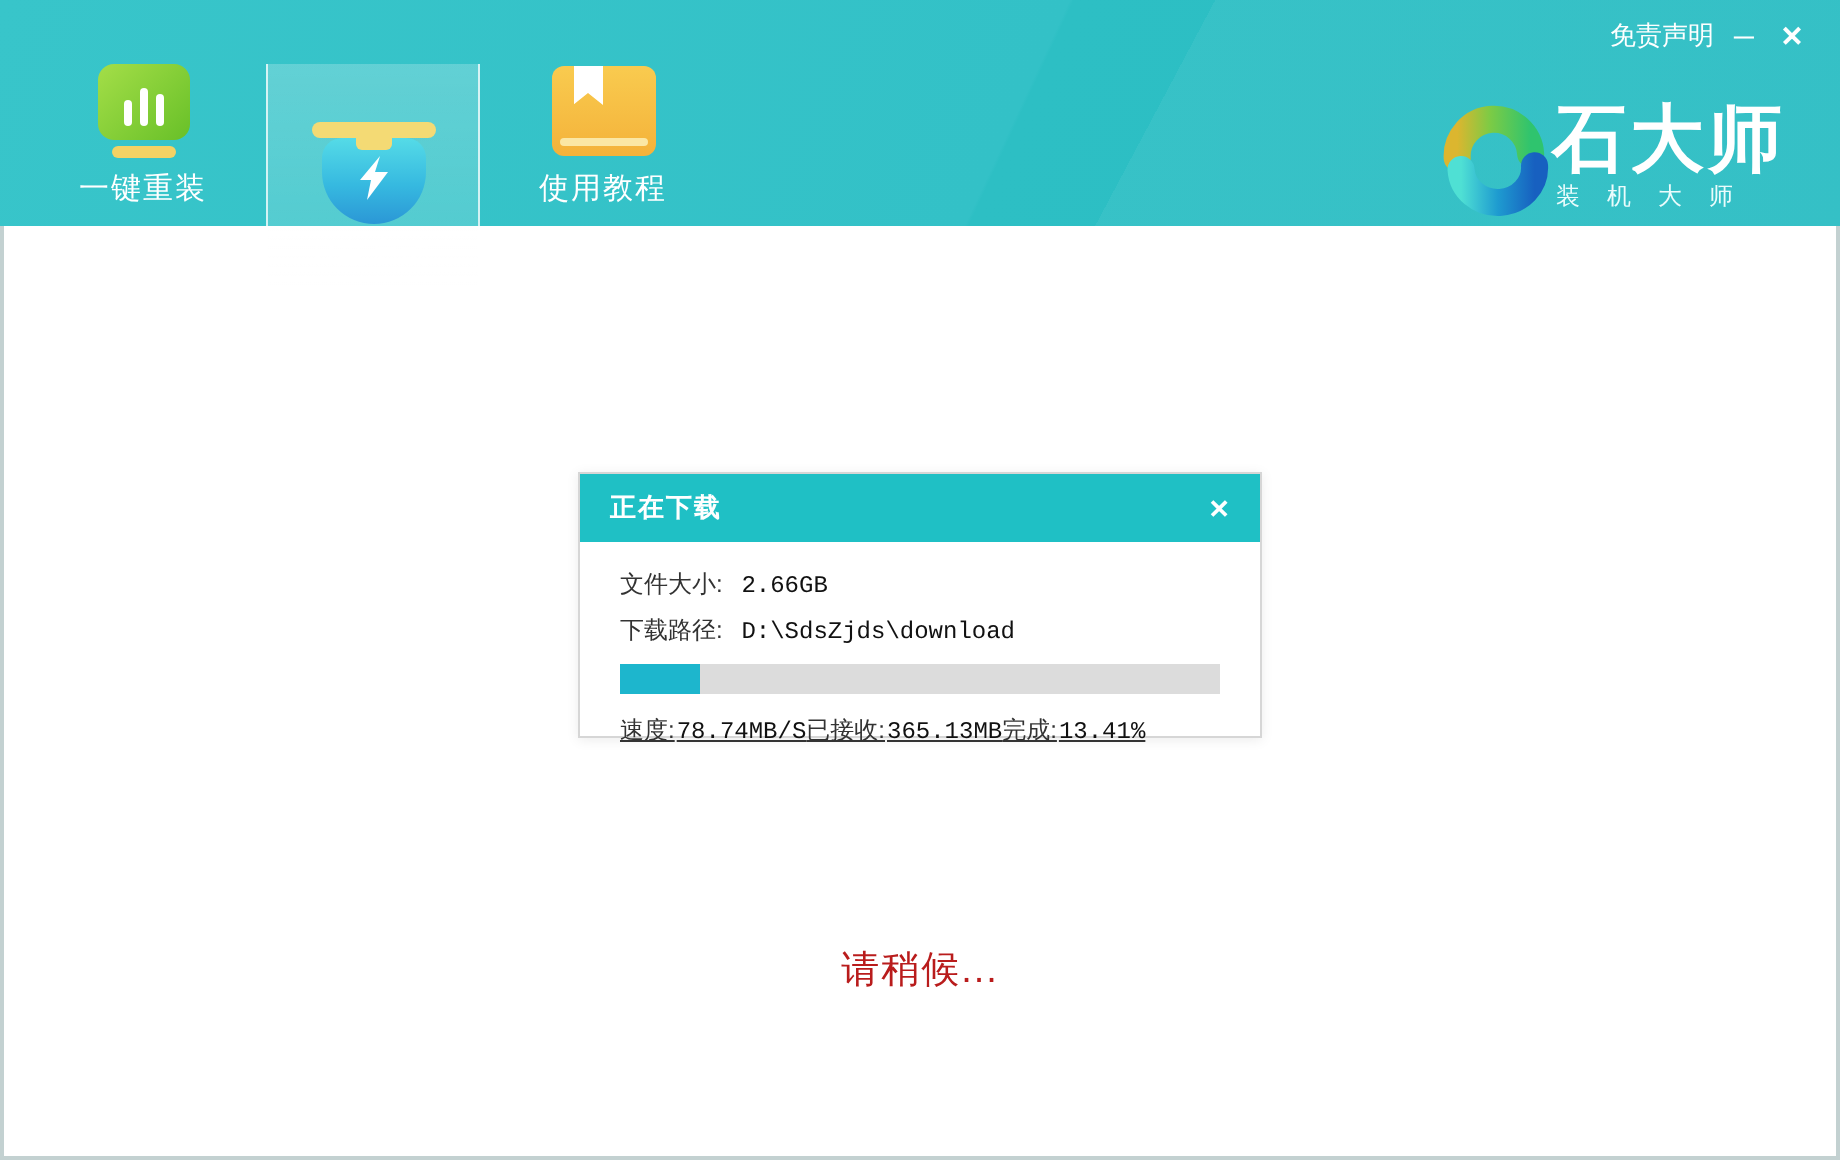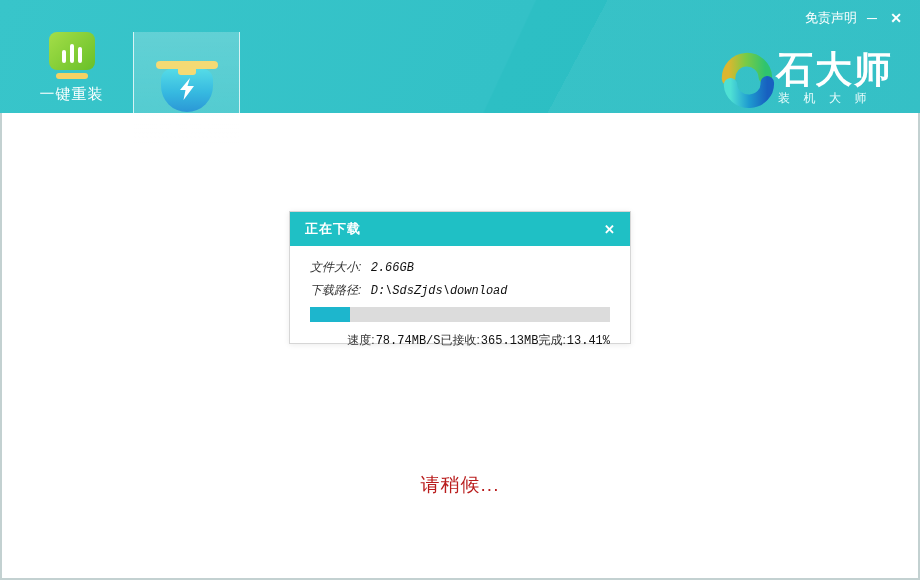--- a/index.html
+++ b/index.html
@@ -86,36 +86,36 @@
     position:absolute; top:113px; left:0; width:920px; height:467px; background:#fff;
     border-left:2px solid #c3d1d1; border-right:2px solid #c3d1d1; border-bottom:2px solid #c3d1d1;
   }
   .wait-text {
     position:absolute; left:0; width:100%; top:359px; text-align:center;
     font-size:19px; color:#b91c1c; letter-spacing:1px;
   }
 
   
   .dialog {
-    position:absolute; left:287px; top:98px; width:342px; height:133px;
+    position:absolute; left:287px; top:123px; width:342px; height:133px;
     background:#fff; border:1px solid #d6d6d6; box-shadow:0 1px 6px rgba(0,0,0,0.08);
   }
   .dialog-titlebar {
     height:34px; background:#1fc0c5; color:#fff; display:flex; align-items:center;
     justify-content:space-between; padding:0 15px;
   }
   .dialog-title { font-size:13px; font-weight:bold; letter-spacing:1px; }
   .dialog-close { font-size:13px; font-weight:bold; cursor:pointer; }
   .dialog-body { padding:10px 20px 0; }
-  .dlg-row { font-size:12px; color:#333; line-height:22px; white-space:nowrap;font-style:italic; }
+  .dlg-row { font-size:12px; color:#333; line-height:22px; white-space:nowrap; }
   .dlg-label { margin-right:6px; }
   .dlg-value { font-family:"Liberation Mono","DejaVu Sans Mono",monospace; color:#111; font-size:12px; }
   .progress-track { margin-top:5px; width:300px; height:15px; background:#dcdcdc; position:relative; }
   .progress-fill { position:absolute; left:0; top:0; bottom:0; background:#1db6cd; }
-  .stats-row { margin-top:10px; width:300px; display:flex; justify-content:flex-end; font-size:12px; color:#333; white-space:nowrap; }
+  .stats-row { margin-top:10px; width:300px; display:flex; justify-content:flex-start; font-size:12px; color:#333; white-space:nowrap;text-decoration:underline; }
   .stat .dlg-value { margin-left:1px; }
 </style>
 </head>
 <body>
 
 <div class="window">
 
   <div class="header">
 
     <div class="tabs">
@@ -141,20 +141,30 @@
             <div class="usb-cap"></div>
             <div class="usb-cap-tab"></div>
             <svg class="usb-bolt" width="15" height="22" viewBox="0 0 15 22">
               <polygon points="10,0 0,12 5.5,12 3.5,22 14,8 7.5,8" fill="#ffffff"></polygon>
             </svg>
           </div>
         </div>
         <div class="tab-label">U盘启动</div>
       </div>
 
+      <div class="tab">
+        <div class="tab-iconbox">
+          <div class="book-icon">
+            <div class="book-cover"></div>
+            <div class="book-pages"></div>
+            <div class="book-mark"></div>
+          </div>
+        </div>
+        <div class="tab-label">使用教程</div>
+      </div>
 
     </div>
 
     <div class="titlebar-right">
       <span class="disclaimer-link">免责声明</span>
       <span class="win-btn">─</span>
       <span class="win-btn">✕</span>
     </div>
 
     <div class="brand">

